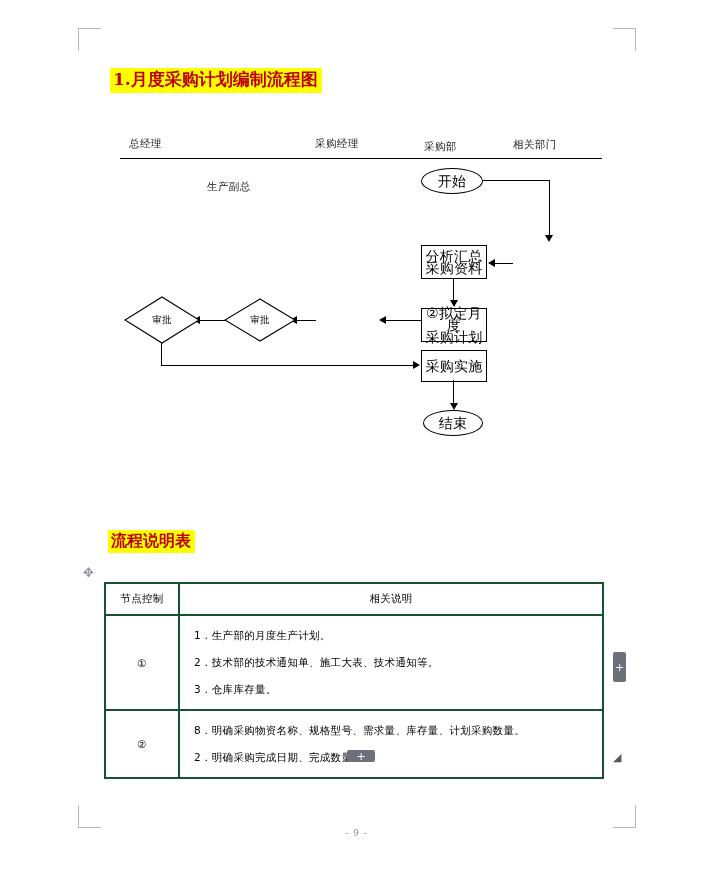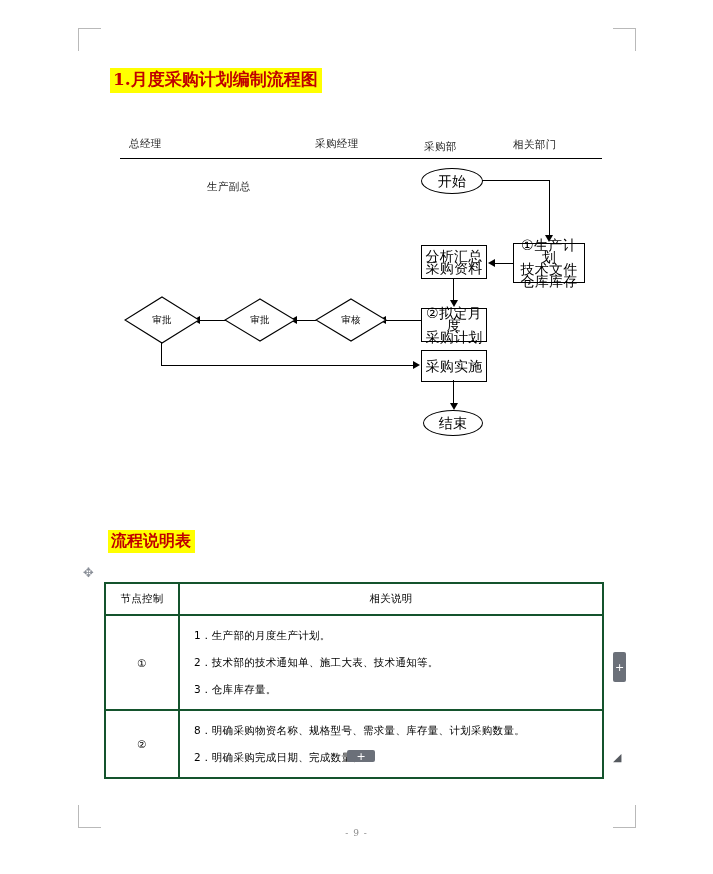--- a/index.html
+++ b/index.html
@@ -272,27 +272,20 @@
     <div class="swim-rule"></div>
 
     <div class="node oval" id="node-start" style="left:421px; top:48px; width:62px; height:26px;">
       <span>开始</span>
     </div>
 
     <div class="conn h" style="left:482px; top:60px; width:68px;"></div>
     <div class="conn v" style="left:549px; top:60px; height:56px;"></div>
     <div class="arrow down" style="left:545px; top:115px;"></div>
 
-    <div class="node box" id="node-inputs" style="left:513px; top:123px; width:72px; height:40px;">
-      <div>
-        <div>①生产计划</div>
-        <div>技术文件</div>
-        <div>仓库库存</div>
-      </div>
-    </div>
 
     <div class="conn h" style="left:495px; top:143px; width:18px;"></div>
     <div class="arrow left" style="left:488px; top:139px;"></div>
 
     <div class="node box" id="node-analyze" style="left:421px; top:125px; width:66px; height:34px;">
       <div>
         <div>分析汇总</div>
         <div>采购资料</div>
       </div>
     </div>
@@ -303,26 +296,20 @@
     <div class="node box" id="node-draft" style="left:421px; top:188px; width:66px; height:34px;">
       <div>
         <div>②拟定月度</div>
         <div>采购计划</div>
       </div>
     </div>
 
     <div class="conn h" style="left:385px; top:200px; width:36px;"></div>
     <div class="arrow left" style="left:379px; top:196px;"></div>
 
-    <div class="diamond-wrap" style="left:315px; top:178px; width:72px; height:44px;">
-      <svg class="diamond-shape" viewBox="0 0 72 44" preserveAspectRatio="none">
-        <polygon points="36,1 71,22 36,43 1,22" fill="#ffffff" stroke="#000000" stroke-width="1.2"></polygon>
-      </svg>
-      <div class="diamond-text">审核</div>
-    </div>
 
     <div class="conn h" style="left:296px; top:200px; width:20px;"></div>
     <div class="arrow left" style="left:290px; top:196px;"></div>
 
     <div class="diamond-wrap" style="left:224px; top:178px; width:72px; height:44px;">
       <svg class="diamond-shape" viewBox="0 0 72 44" preserveAspectRatio="none">
         <polygon points="36,1 71,22 36,43 1,22" fill="#ffffff" stroke="#000000" stroke-width="1.2"></polygon>
       </svg>
       <div class="diamond-text">审批</div>
     </div>

